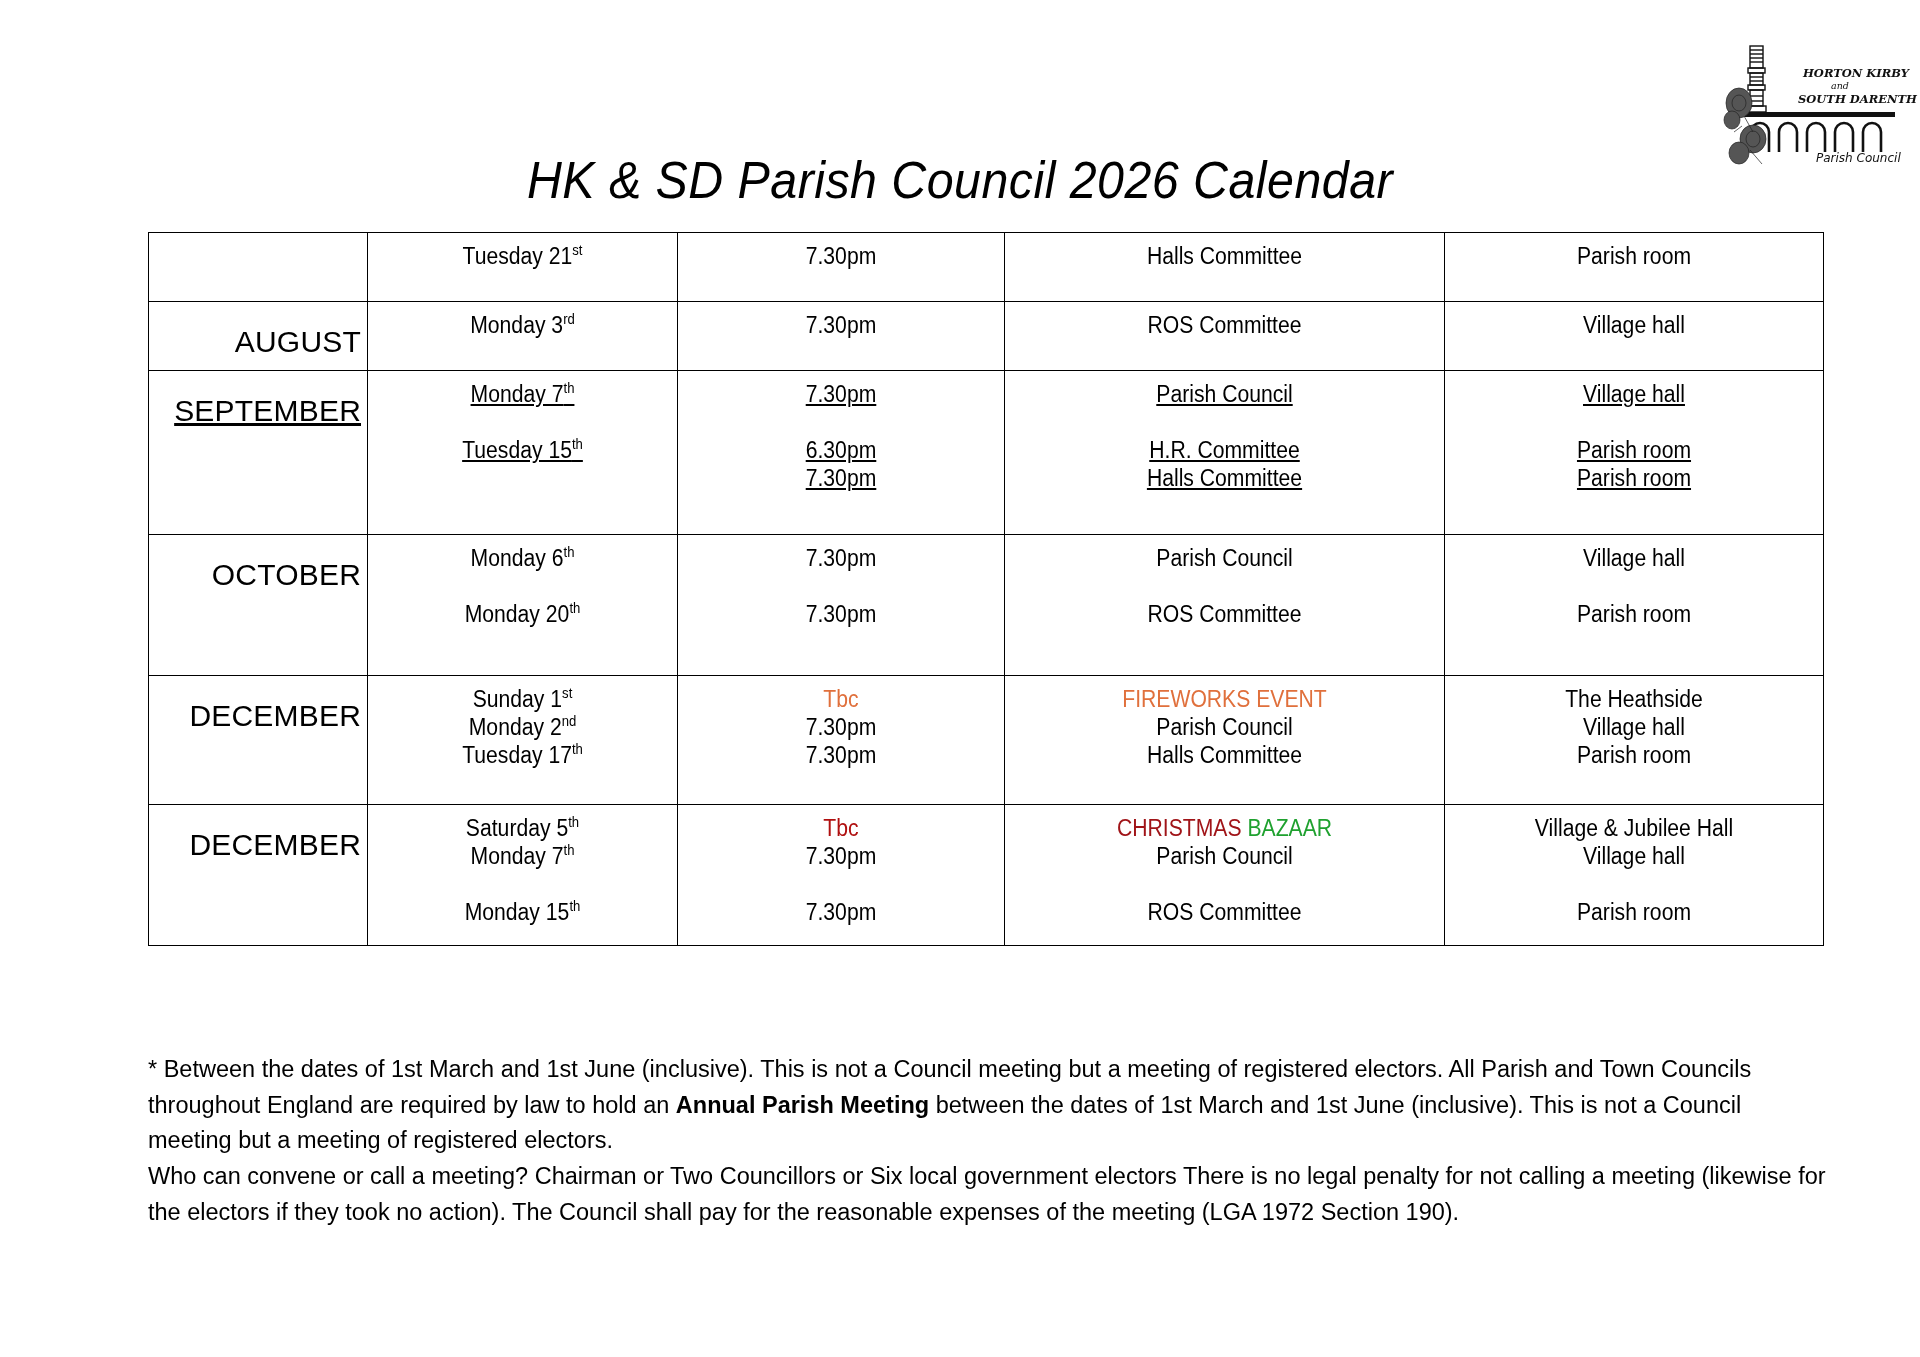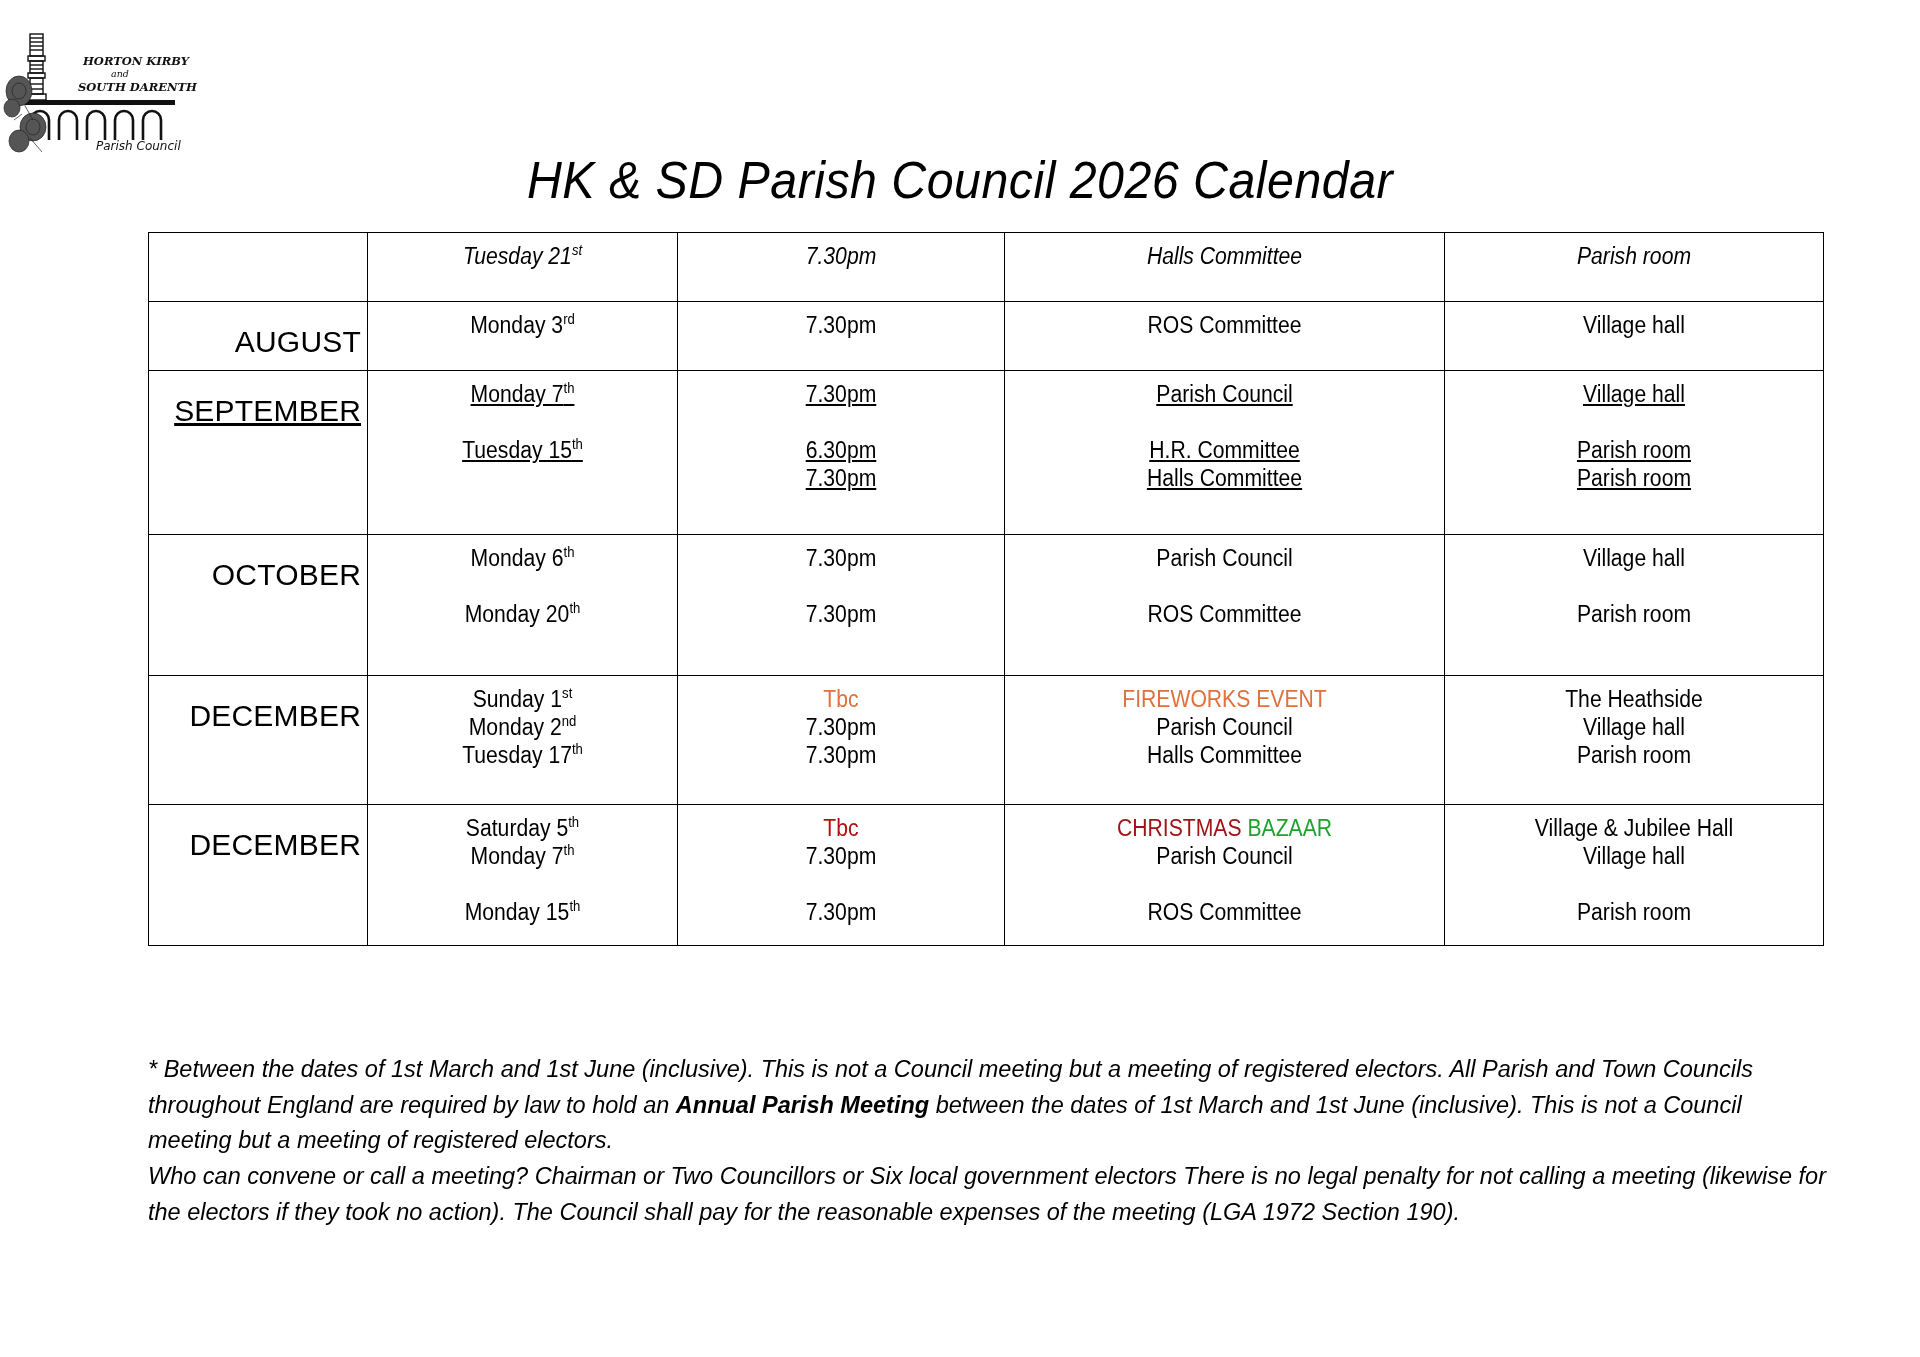--- a/index.html
+++ b/index.html
@@ -13,22 +13,22 @@
     font-family: "DejaVu Sans", sans-serif;
     color: #000000;
     position: relative;
     overflow: hidden;
   }
 
   
   .logo-wrap {
     width: 100%;
     display: flex;
-    justify-content: flex-start;
-    padding-top: 28px;
+    justify-content: flex-end;
+    padding-top: 40px;
     height: 140px;
     box-sizing: border-box;
   }
   .logo {
     position: relative;
     width: 200px;
     height: 128px;
   }
   .logo svg { display: block; }
 
@@ -93,37 +93,37 @@
     font-size: 0.62em;
     vertical-align: super;
     line-height: 0;
   }
   .c-orange { color: #E0703C; }
   .c-red    { color: #B01010; }
   .c-darkred{ color: #A01418; }
   .c-green  { color: #1FA12F; }
 
   
-  tr.r-0 td { height: 68px; font-style: italic; }
+  tr.r-0 td { height: 68px; }
   tr.r-1 td { height: 68px; }
   tr.r-2 td { height: 163px; text-decoration: underline; }
   tr.r-3 td { height: 140px; margin-left: 10px; }
   tr.r-4 td { height: 128px; }
   tr.r-5 td { height: 140px; }
 
   
   .notes {
     margin-top: 106px;
     padding-left: 148px;
     padding-right: 90px;
     font-family: "Liberation Sans", sans-serif;
     font-size: 23.5px;
     line-height: 1.52;
   }
-  .notes p { margin: 0; font-style: italic; }
+  .notes p { margin: 0; }
   .notes .para2 { margin-top: 0; }
   .notes b { font-weight: 700; }
 </style>
 </head>
 <body>
 
 <div class="logo-wrap">
   <div class="logo">
     <svg width="200" height="128" viewBox="0 0 200 128">
 

